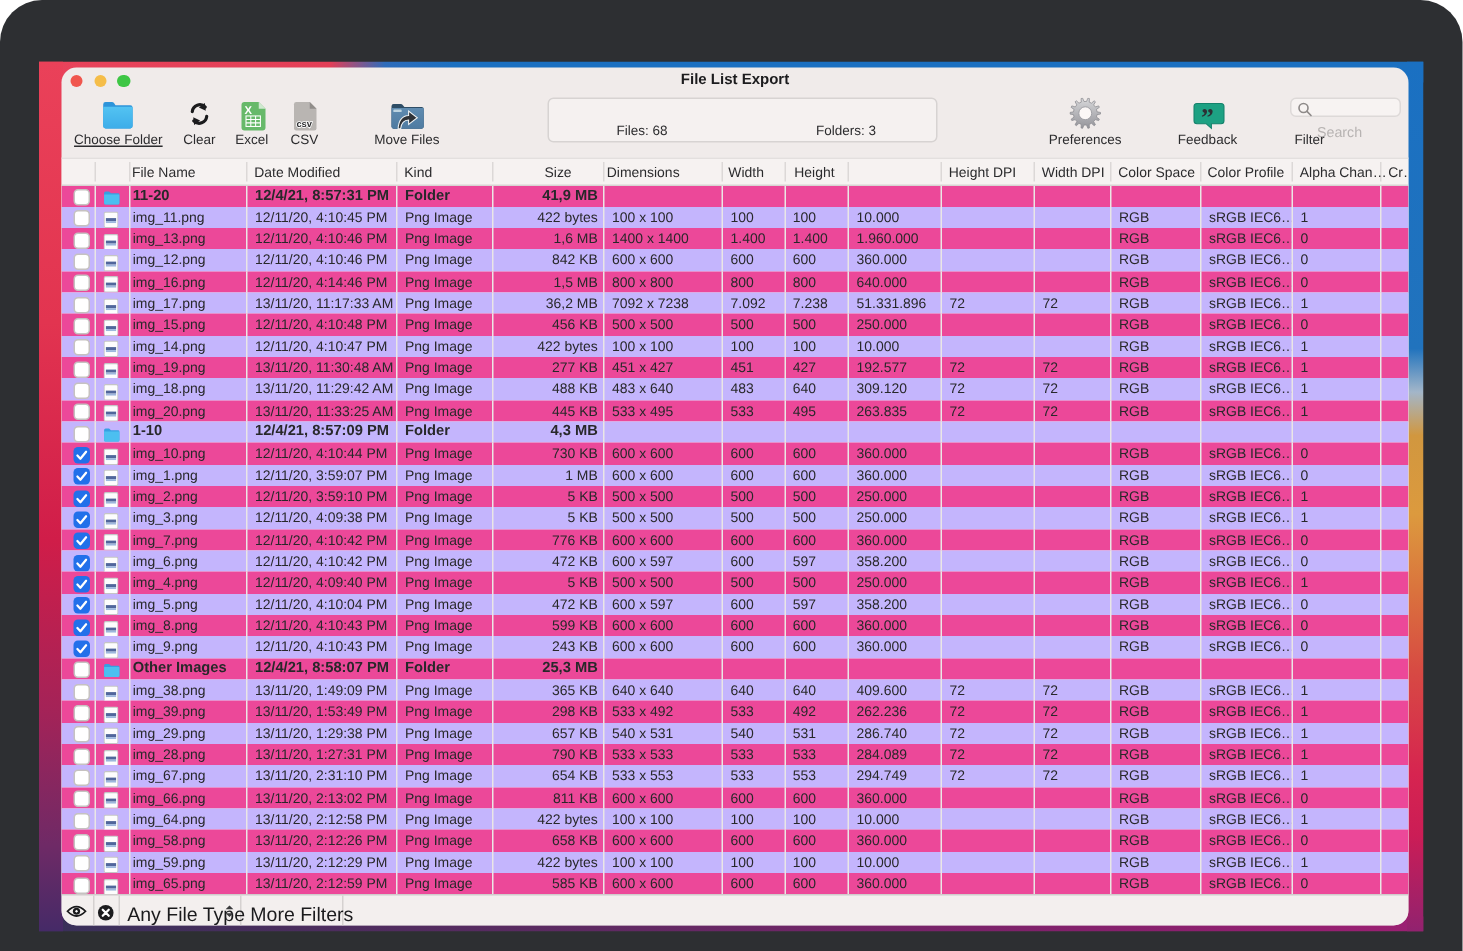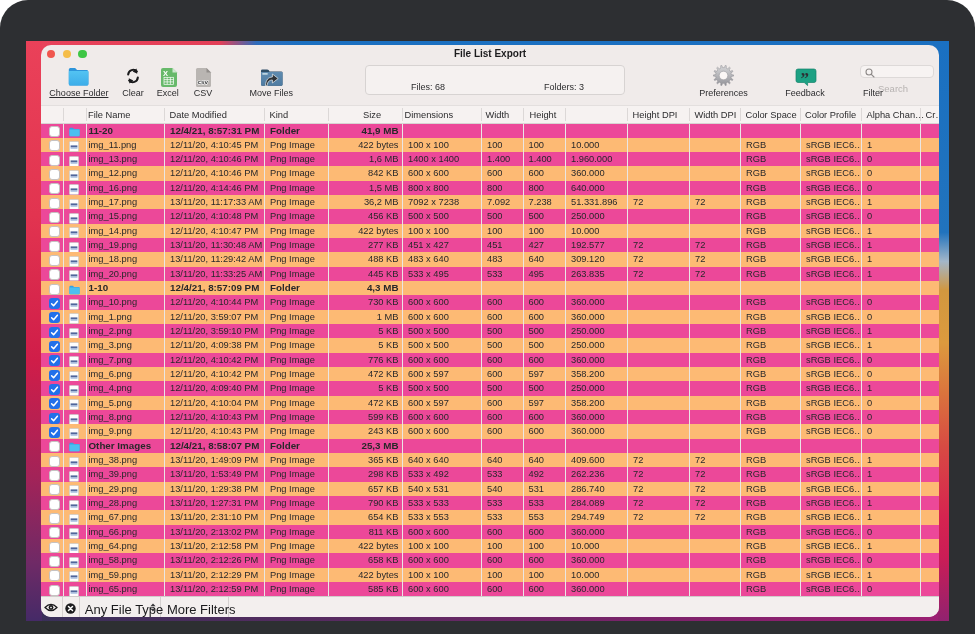--- a/index.html
+++ b/index.html
@@ -34,21 +34,21 @@
   background:#f7f3f2; border:1px solid #ddd9d8; border-radius:4px; }
 #search span { position:absolute; left:17px; top:1px; font-size:9.5px; color:#b7b3b2;margin-top:16px; }
 
 #hdr { position:absolute; left:0; top:60px; width:898px; height:18.5px;
   background:#f6f2f1; border-top:1px solid #e3dfde; border-bottom:1px solid #d8d4d3;
   font-size:9.3px; color:#2b2b2d; }
 #hdr span { position:absolute; top:4px; white-space:nowrap; }
 .hsep { position:absolute; top:2px; width:1px; height:13px; background:#dcd8d7; }
 #tbody { position:absolute; left:0; top:78.5px; width:898px; height:472.9px; background:#fff; }
 .row { display:flex; height:14.33px; background:#ec4899; font-size:9.3px; color:#28282a; }
-.row.odd { background:#fdba74; }
+.row.odd { background:#c4b5fd; }
 .row.fold { font-weight:bold; font-size:9.8px; }
 .c { flex:none; overflow:hidden; white-space:nowrap; line-height:14.33px; padding-left:5px;
   border-left:1px solid #eae6e5; }
 .c0 { border-left:none; padding:0 0 0 7.5px; display:flex; align-items:center; }
 .c1 { padding:0 0 0 5.2px; display:flex; align-items:flex-start; }
 .c1 svg { display:block; margin-top:3.5px; }
 .c2 { padding-left:1.5px; }
 .c5 { text-align:right; padding-left:0; padding-right:3.5px; }
 .c0{width:22px;}
 .c1{width:23px;}

